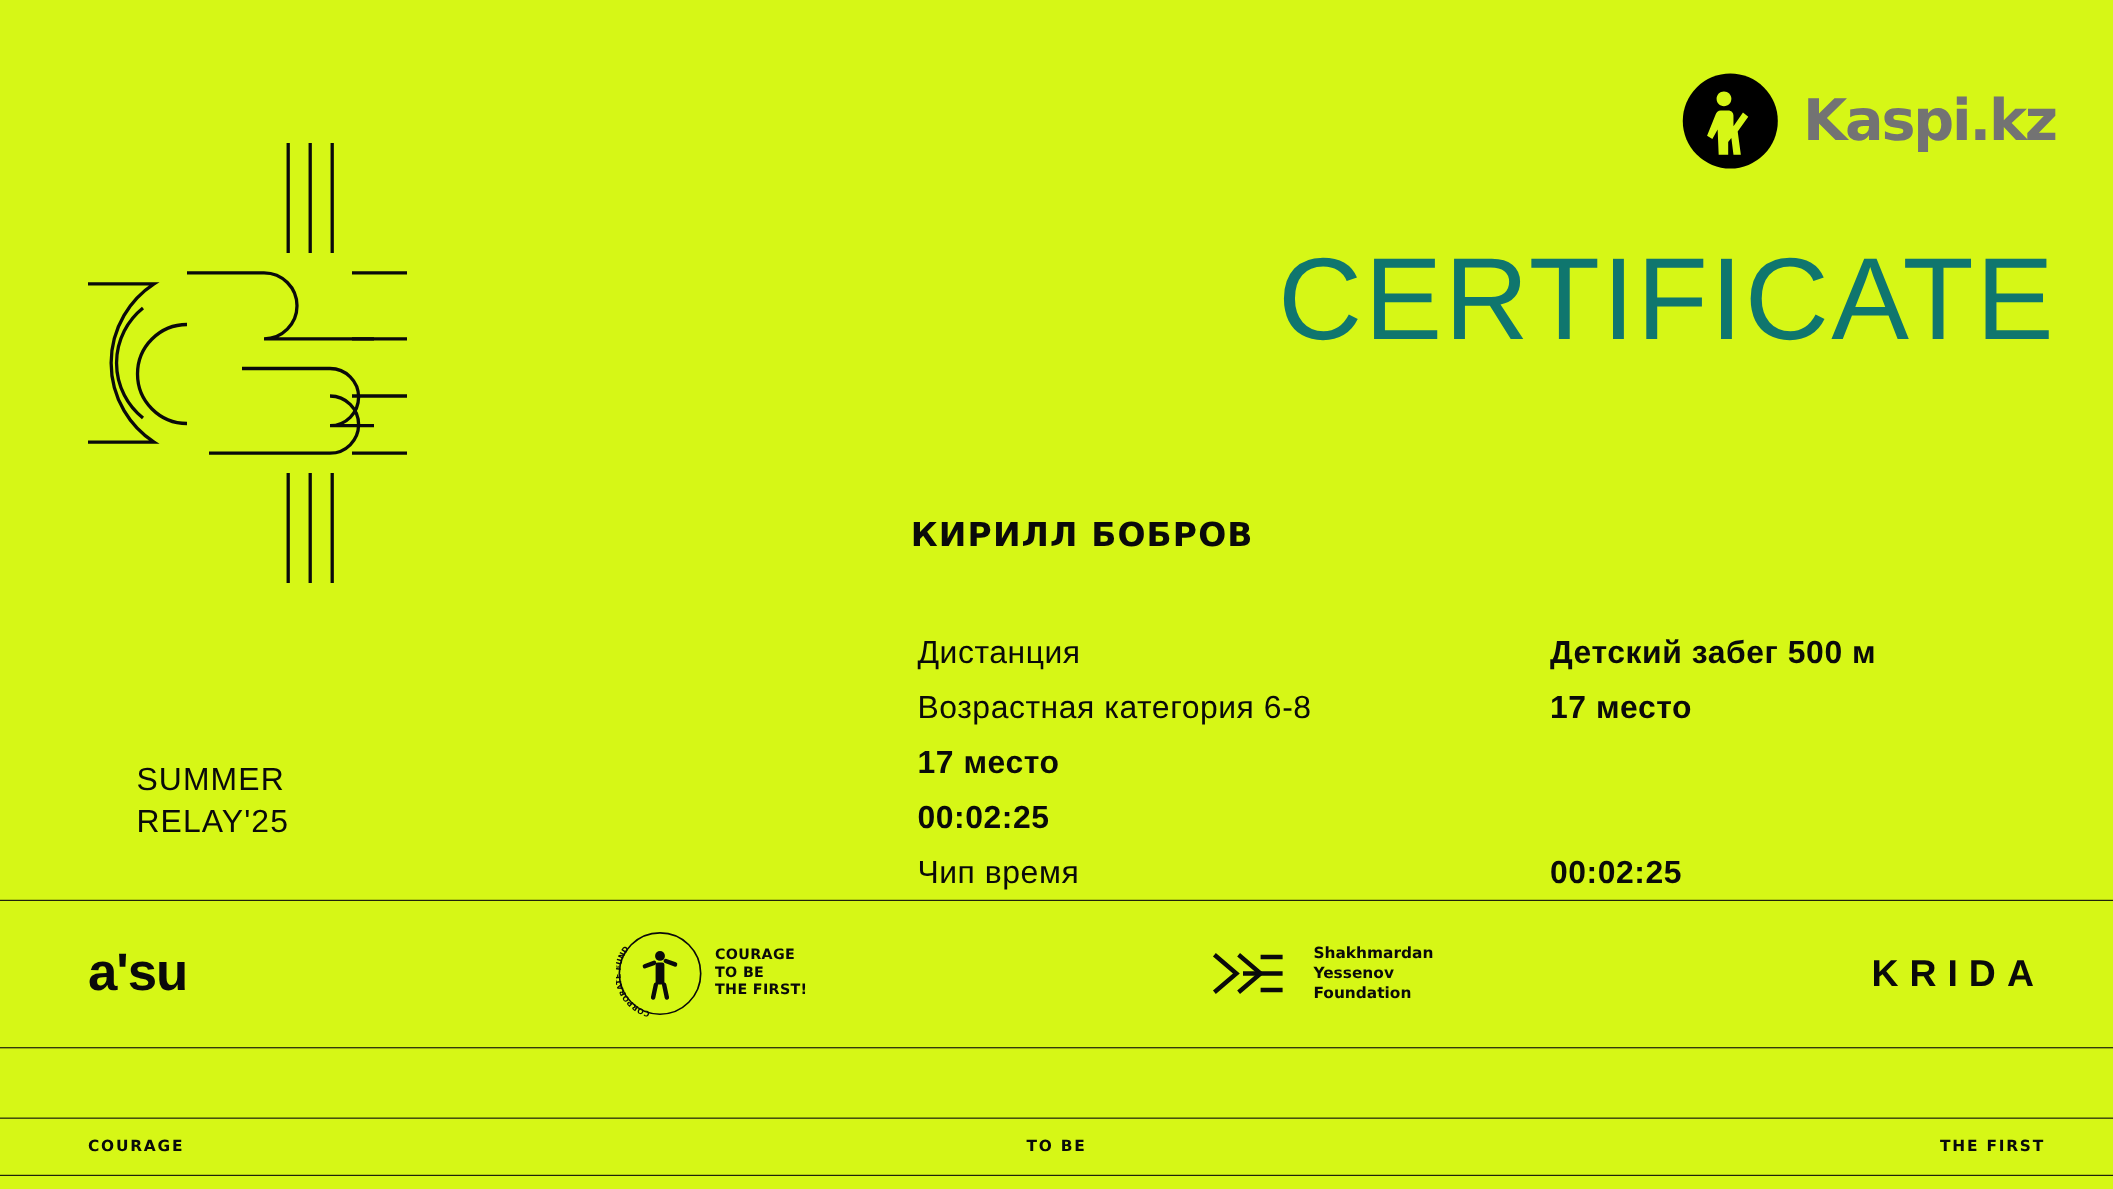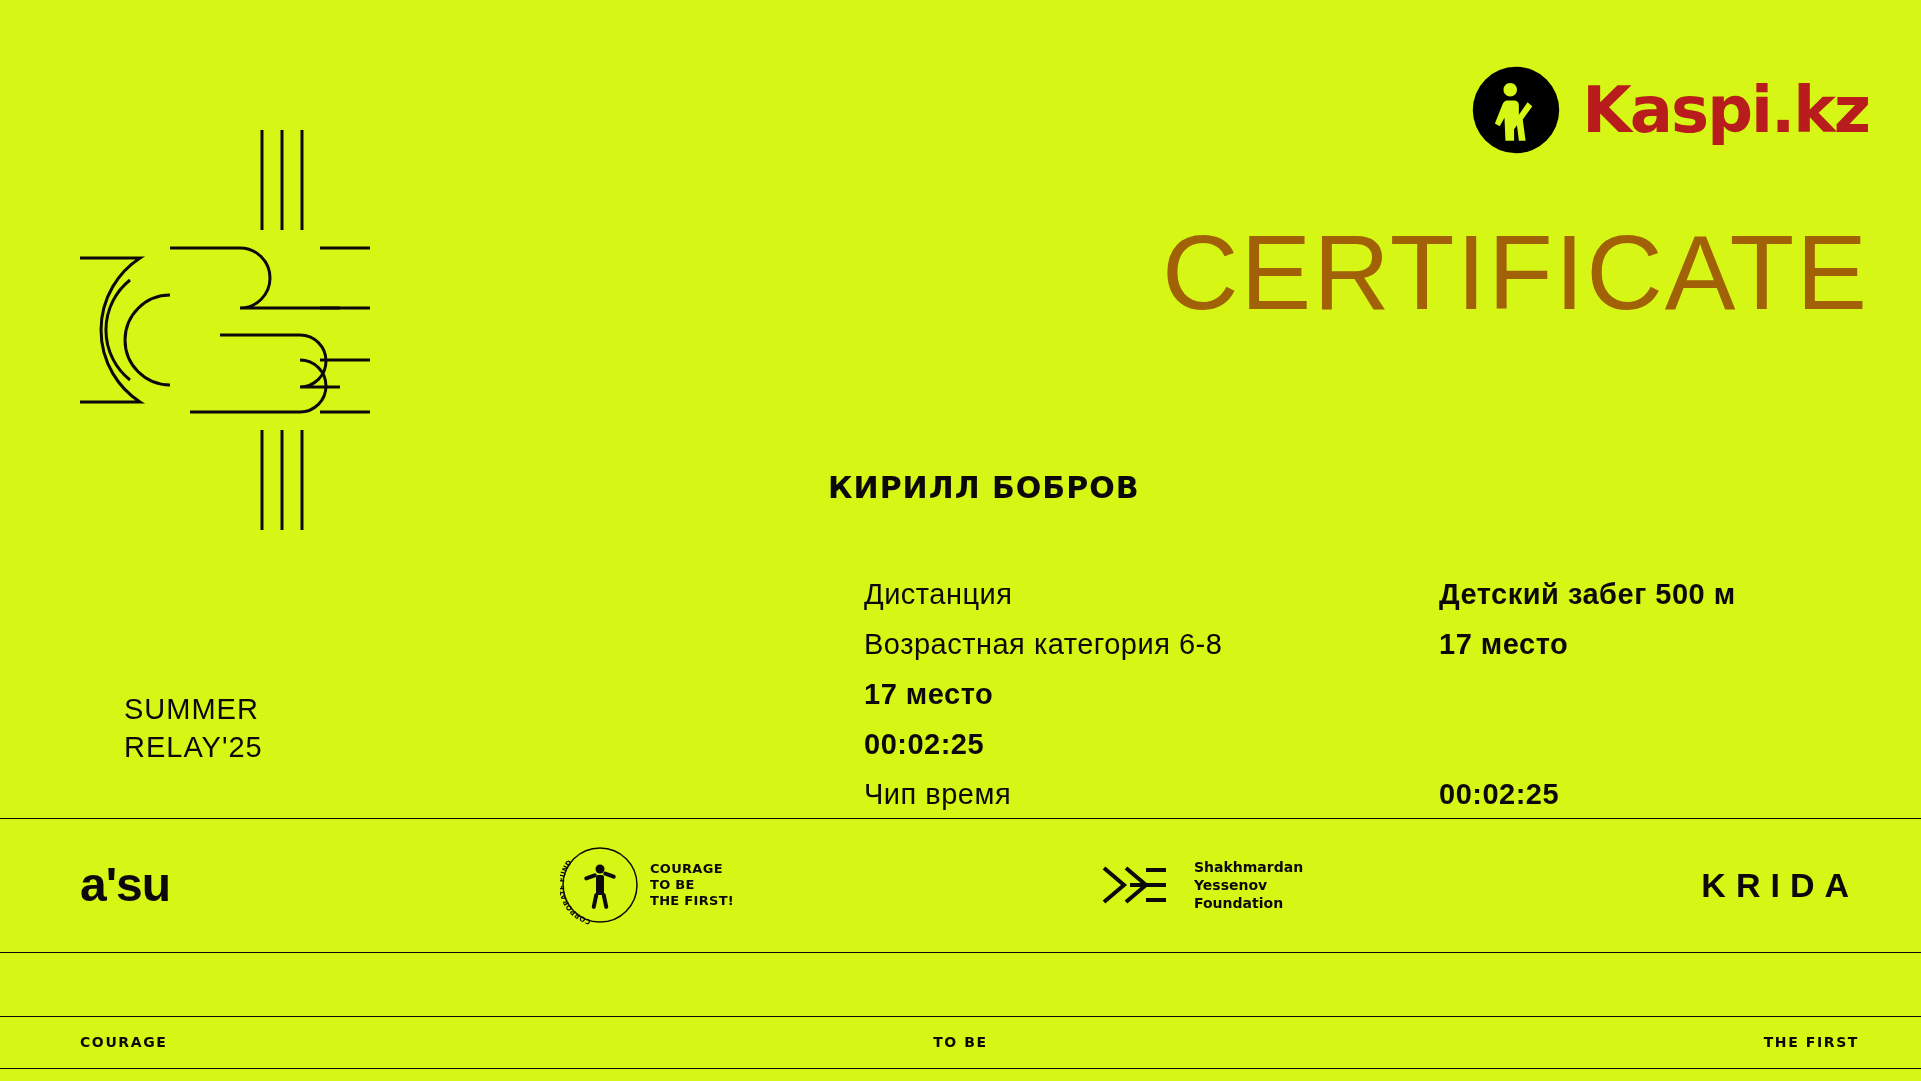--- a/index.html
+++ b/index.html
@@ -29,56 +29,56 @@
     gap: 18px;
   }
   .kaspi-mark {
     width: 96px;
     height: 96px;
     flex: 0 0 auto;
   }
   .kaspi-word {
     font-family: "DejaVu Sans", sans-serif;
     font-weight: bold;
-    font-size: 64px;
+    font-size: 52px;
     letter-spacing: -2px;
     line-height: 1;
-    color: #b91c1c;
+    color: #737373;
   }
 
   
   .title {
     position: absolute;
     top: 272px;
     right: 52px;
     font-family: "Liberation Sans", sans-serif;
     font-weight: 400;
     font-size: 106px;
     letter-spacing: 2px;
     line-height: 1;
     transform: translateY(-50%);
-    color: #a16207;
+    color: #0f766e;
   }
 
   
   .athlete {
     position: absolute;
     left: 828px;
     top: 487px;
     font-family: "DejaVu Sans", sans-serif;
     font-weight: bold;
     font-size: 30px;
     letter-spacing: 1px;
     transform: translateY(-50%);
   }
 
   
   .results {
     position: absolute;
-    left: 864px;
+    left: 834px;
     top: 578px;
     width: 1040px;
   }
   .res-row {
     display: flex;
     align-items: baseline;
     height: 50px;
   }
   .res-label {
     width: 575px;

